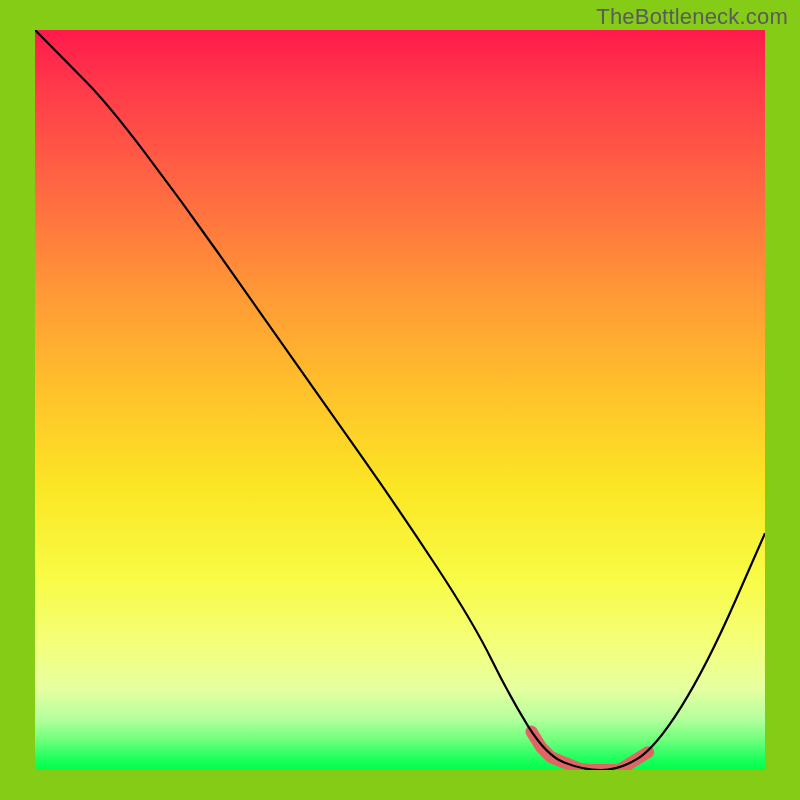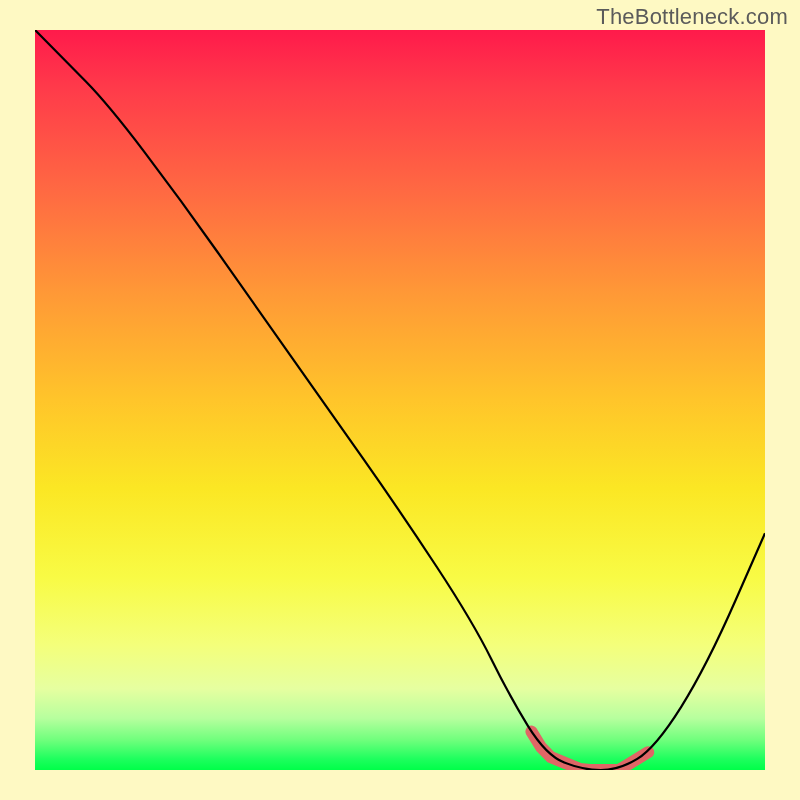--- a/index.html
+++ b/index.html
@@ -10,21 +10,21 @@
     background: #000;
     overflow: hidden;
     font-family: Arial, Helvetica, sans-serif;
   }
   .frame {
     position: absolute;
     left: 0;
     top: 0;
     width: 800px;
     height: 800px;
-    background: #fef9c3;
+    background: #84cc16;
   }
   .watermark {
     position: absolute;
     top: 4px;
     right: 12px;
     color: #5b5b5b;
     font-size: 22px;
     font-weight: 400;
     letter-spacing: 0.2px;
     z-index: 50;

